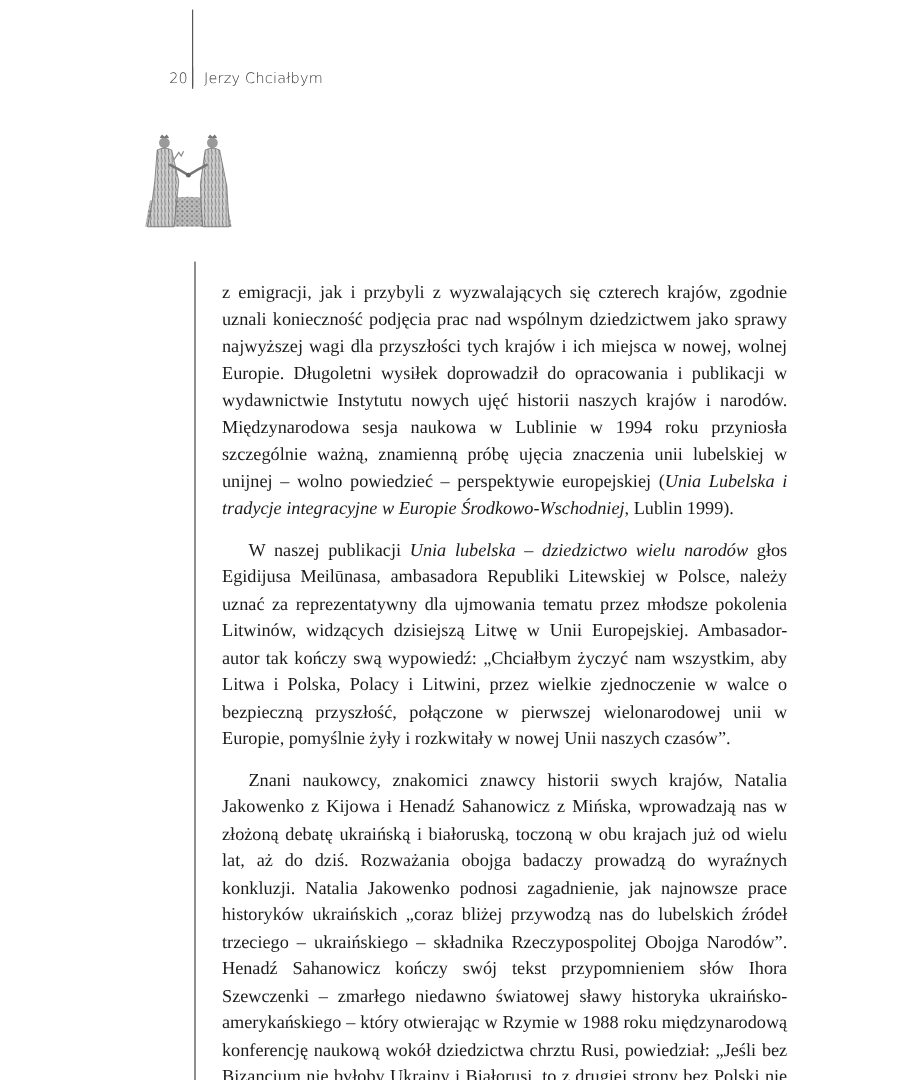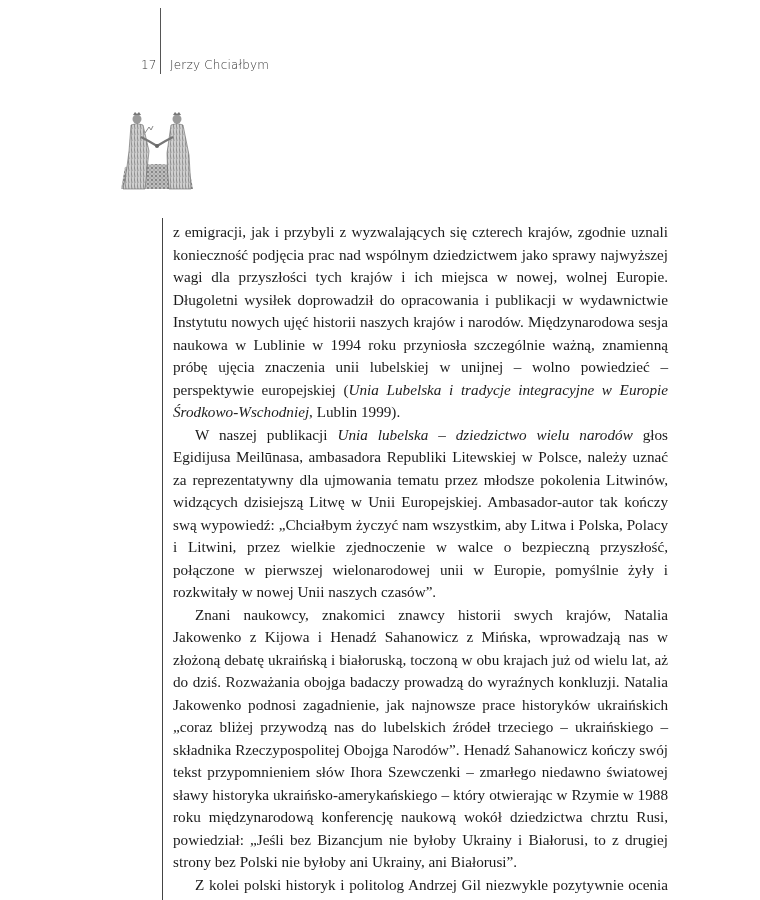--- a/index.html
+++ b/index.html
@@ -5,31 +5,31 @@
   html, body { margin: 0; padding: 0; background: #ffffff; }
   body { width: 760px; height: 900px; position: relative; overflow: hidden; }
   .top-rule { position: absolute; left: 160px; top: 8px; width: 1px; height: 66px; background: #555; }
   .header { position: absolute; left: 141px; top: 58px; font-family: "DejaVu Sans", sans-serif; font-weight: 200; font-size: 12px; color: #333; letter-spacing: 0.2px; }
   .header .pg { position: absolute; left: 0; top: 0; }
   .header .sep { position: absolute; left: 19px; top: -2px; width: 1px; height: 16px; background: #555; }
   .header .author { position: absolute; left: 29px; top: 0; white-space: nowrap; }
   .emblem { position: absolute; left: 119px; top: 111px; width: 76px; width: 76px; height: 80px; }
   .text-rule { position: absolute; left: 162px; top: 218px; width: 1px; height: 682px; background: #444; }
   .body-text { position: absolute; left: 173px; top: 221px; width: 495px; font-family: "Liberation Serif", "DejaVu Serif", serif; font-size: 15.2px; line-height: 22.5px; color: #1a1a1a; text-align: justify; }
-  .body-text p { margin: 0; text-indent: 0; hyphens: manual; }
+  .body-text p { margin: 12px; text-indent: 0; hyphens: manual; }
   .body-text p.indent { text-indent: 22px; }
   .body-text em { font-style: italic; }
 </style>
 </head>
 <body>
 
 <div class="top-rule"></div>
 
 <div class="header">
-  <span class="pg">17</span>
+  <span class="pg">20</span>
   <span class="sep"></span>
   <span class="author">Jerzy Chciałbym</span>
 </div>
 
 <div class="emblem">
   <svg width="76" height="80" viewBox="0 0 76 80" xmlns="http://www.w3.org/2000/svg">
     <defs>
       <pattern id="stone" width="4" height="4" patternUnits="userSpaceOnUse">
         <rect width="4" height="4" fill="#bdbdbd"></rect>
         <circle cx="1" cy="1" r="0.9" fill="#6e6e6e"></circle>

